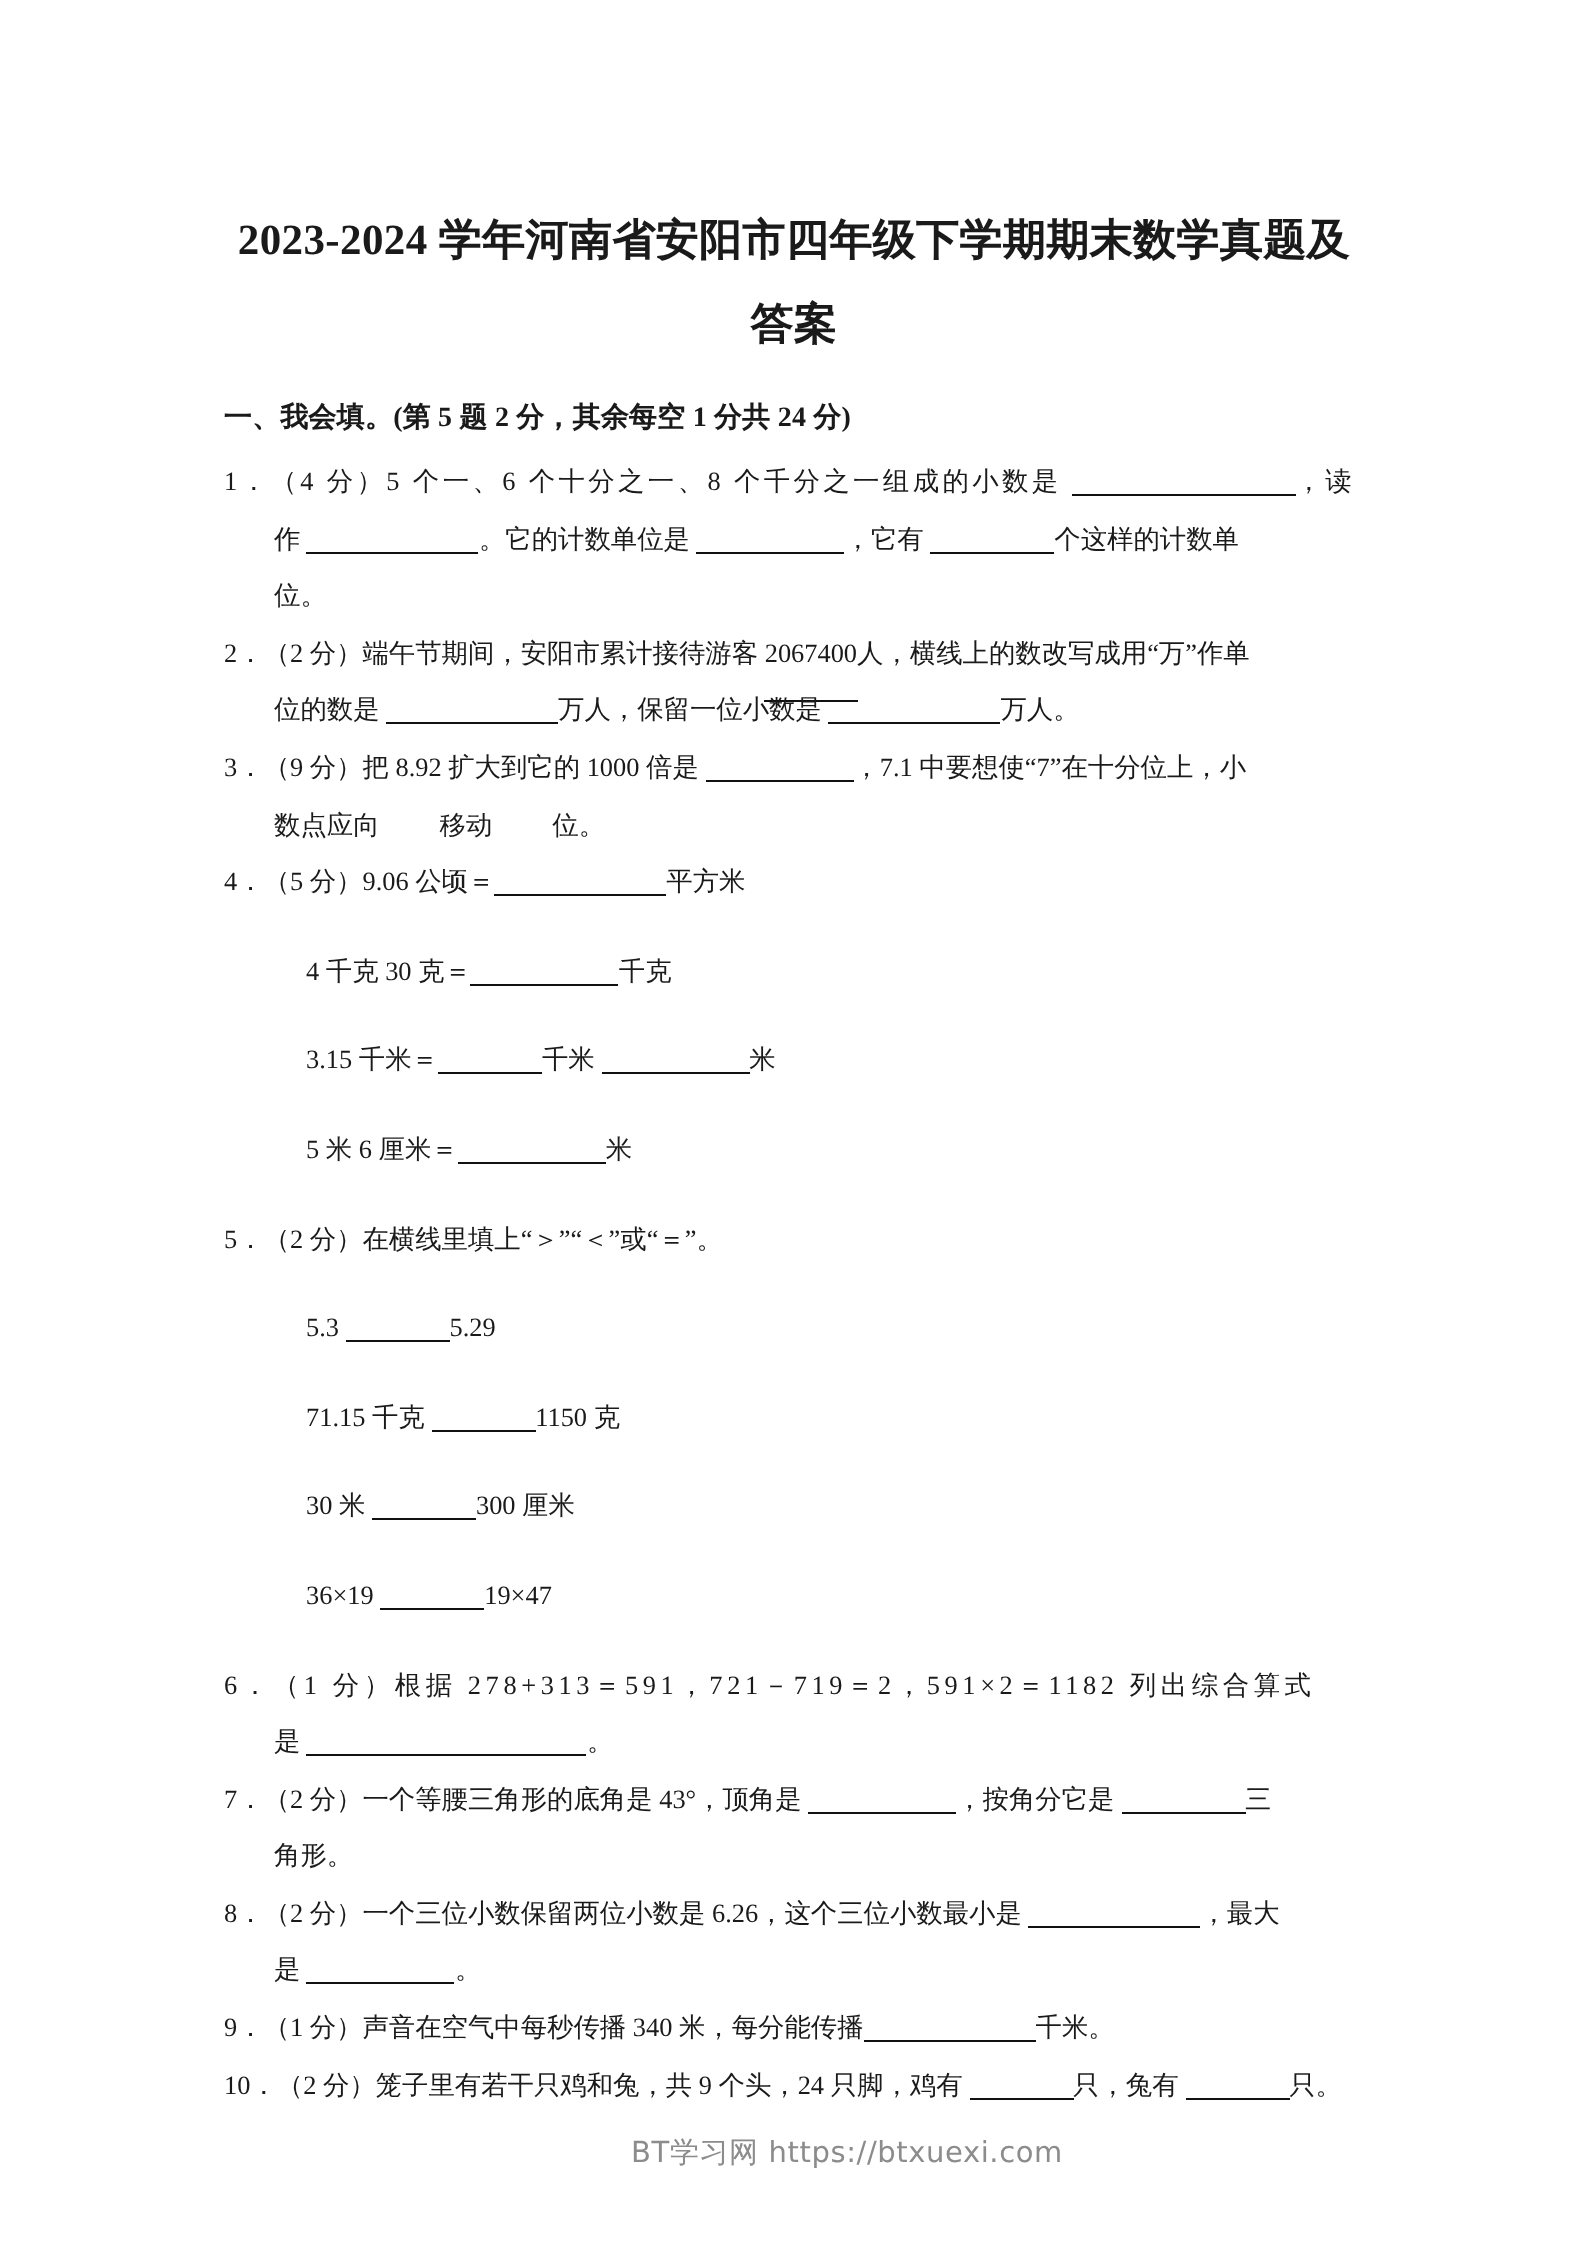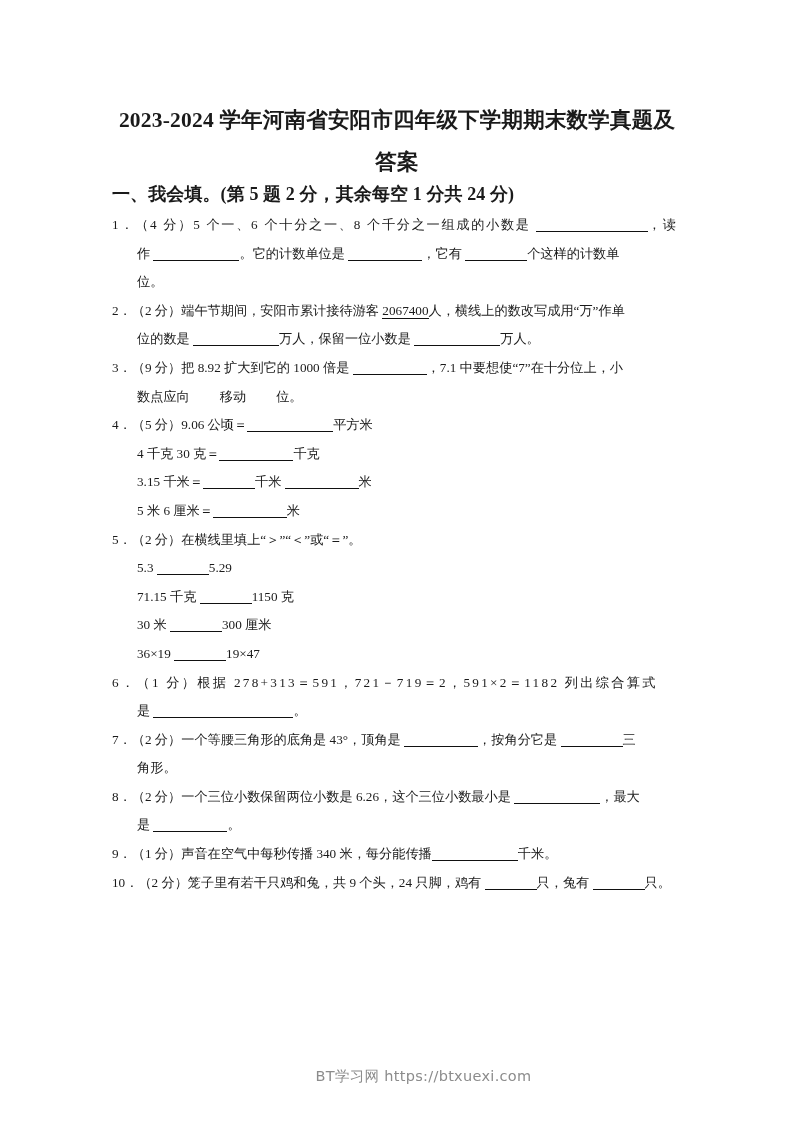--- a/index.html
+++ b/index.html
@@ -32,40 +32,40 @@
     line-height: 42px;
     letter-spacing: 0.2px;
   }
   .body-block {
     position: absolute;
     left: 112px;
     top: 183px;
     width: 572px;
   }
   .section-head {
-    font-size: 18px;
+    font-size: 14px;
     font-weight: bold;
     line-height: 20px;
-    margin: 0 0 7px 0;
+    margin: 16px 0 7px 0;
     letter-spacing: 0.1px;
   }
   .q {
     font-size: 13.2px;
     line-height: 28.6px;
     margin: 0;
     padding: 0;
     text-align: justify;
     text-justify: inter-ideograph;
   }
   .q.spaced { letter-spacing: 1.7px; }
   .sub {
     font-size: 13.2px;
     line-height: 28.6px;
     padding-left: 25px;
-    margin: 0;
+    margin: 16px;
   }
   .cont {
     font-size: 13.2px;
     line-height: 28.6px;
     padding-left: 25px;
     margin: 0;
   }
   .blank {
     display: inline-block;
     border-bottom: 1.1px solid #111;
@@ -73,21 +73,21 @@
     height: 13px;
   }
   .b-sm  { width: 52px; }
   .b-md  { width: 62px; }
   .b-lg  { width: 74px; }
   .b-xl  { width: 86px; }
   .b-xxl { width: 112px; }
   .b-wide{ width: 140px; }
   .uline {
     border-bottom: 1.1px solid #111;
-    padding-bottom: 0px;
+    padding-bottom: 16px;
   }
   .nums {
     font-family: "Liberation Serif", "DejaVu Serif", serif;
   }
   .ital {
     font-style: italic;
     font-family: "Liberation Serif", "DejaVu Serif", serif;
   }
   .gapline {
     display: inline-block;

